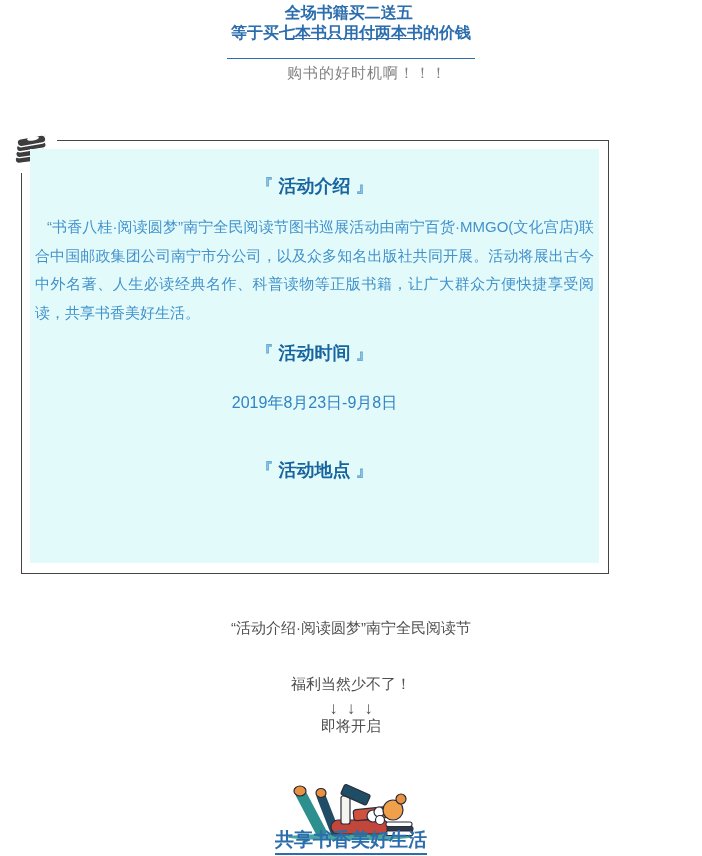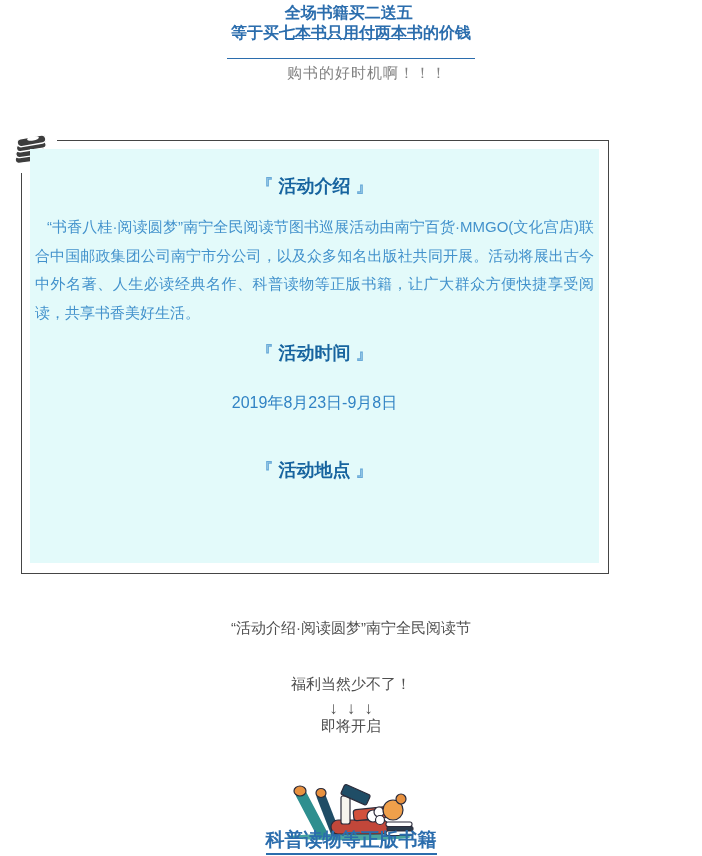--- a/index.html
+++ b/index.html
@@ -146,14 +146,14 @@
     <circle cx="116" cy="17" r="5" fill="#e8913f" stroke="#2b2b3a" stroke-width="1.2"></circle>
 
     <g stroke="#2b2b3a" stroke-width="1.1">
       <rect x="101" y="40" width="26" height="4.5" rx="2" fill="#ffffff"></rect>
       <rect x="102" y="44.5" width="26" height="4.5" rx="2" fill="#2b3a4a"></rect>
       <rect x="101" y="49" width="27" height="4.5" rx="2" fill="#ffffff"></rect>
     </g>
   </svg>
 </div>
 <div class="center" style="top:829px;">
-  <span class="benefit-title">科普读物等正版书籍</span>
+  <span class="benefit-title">共享书香美好生活</span>
 </div>
 
 </body></html>

